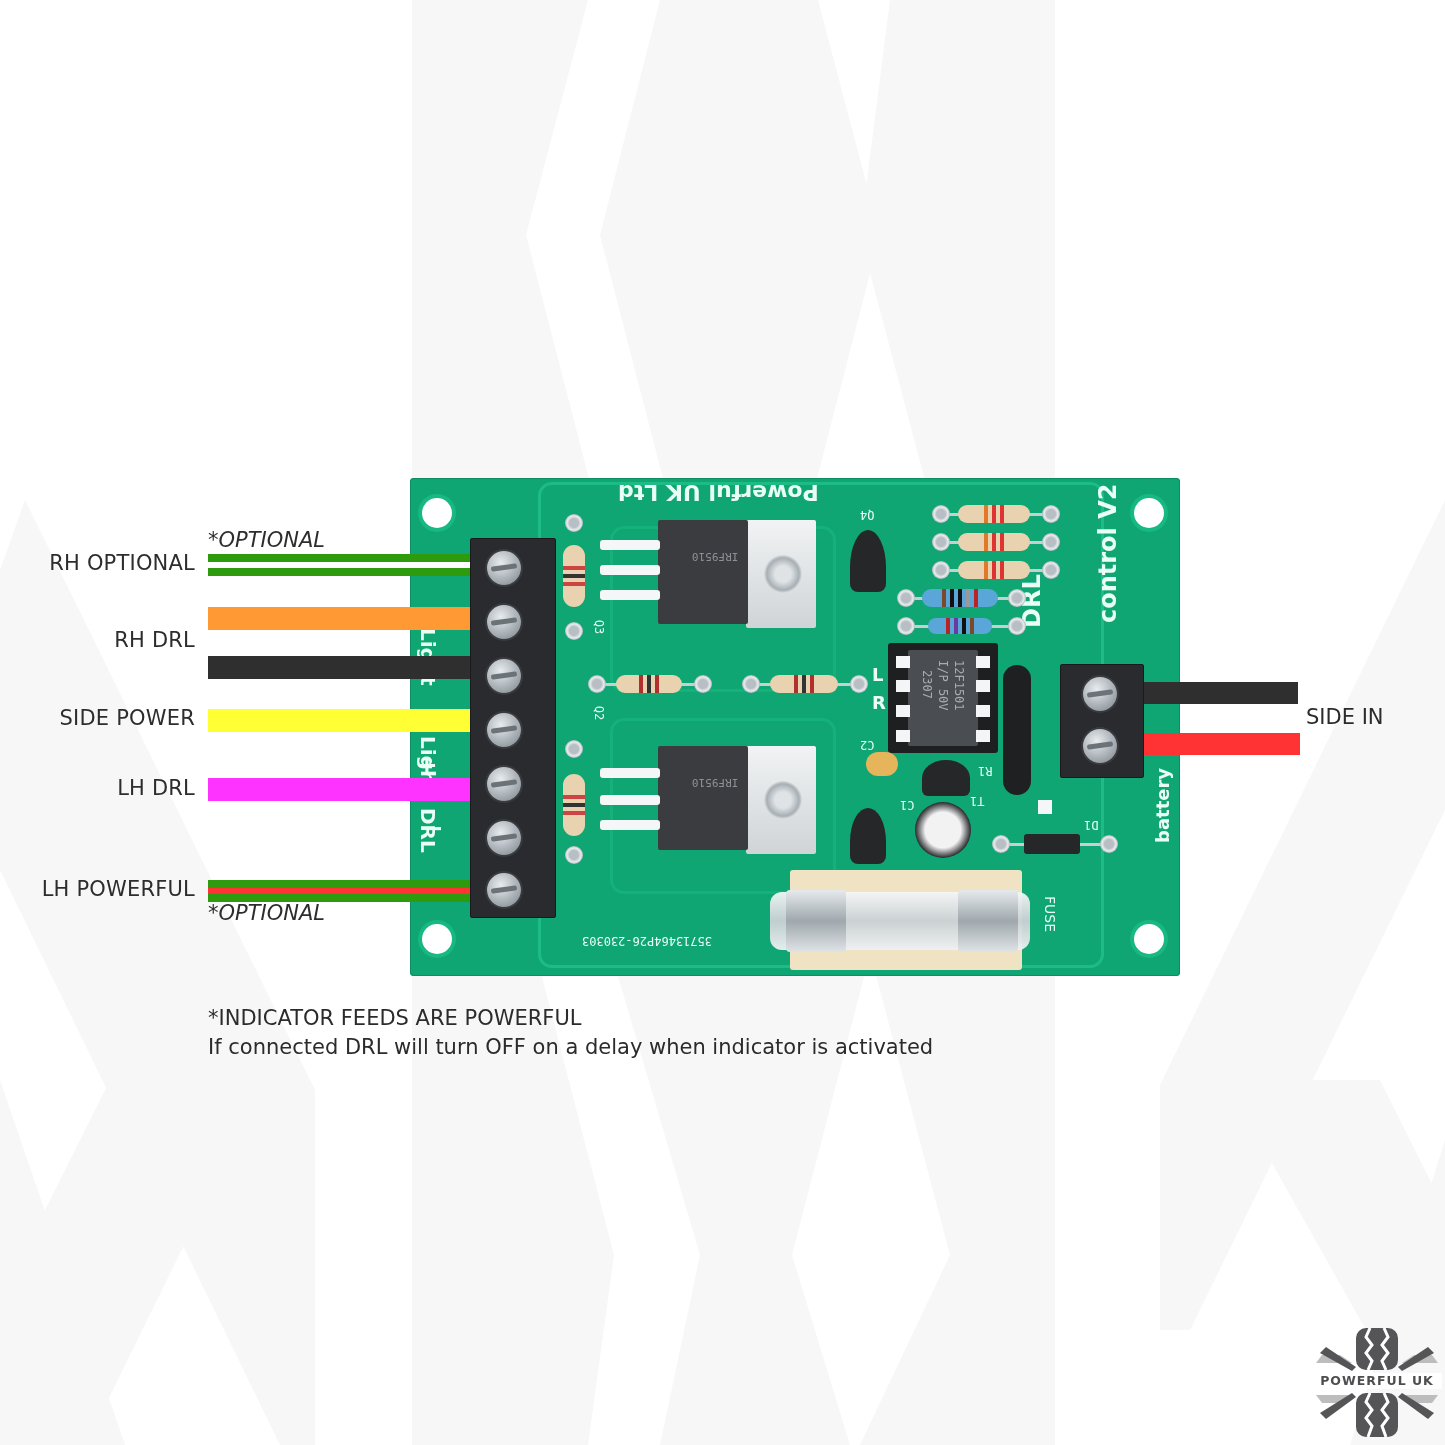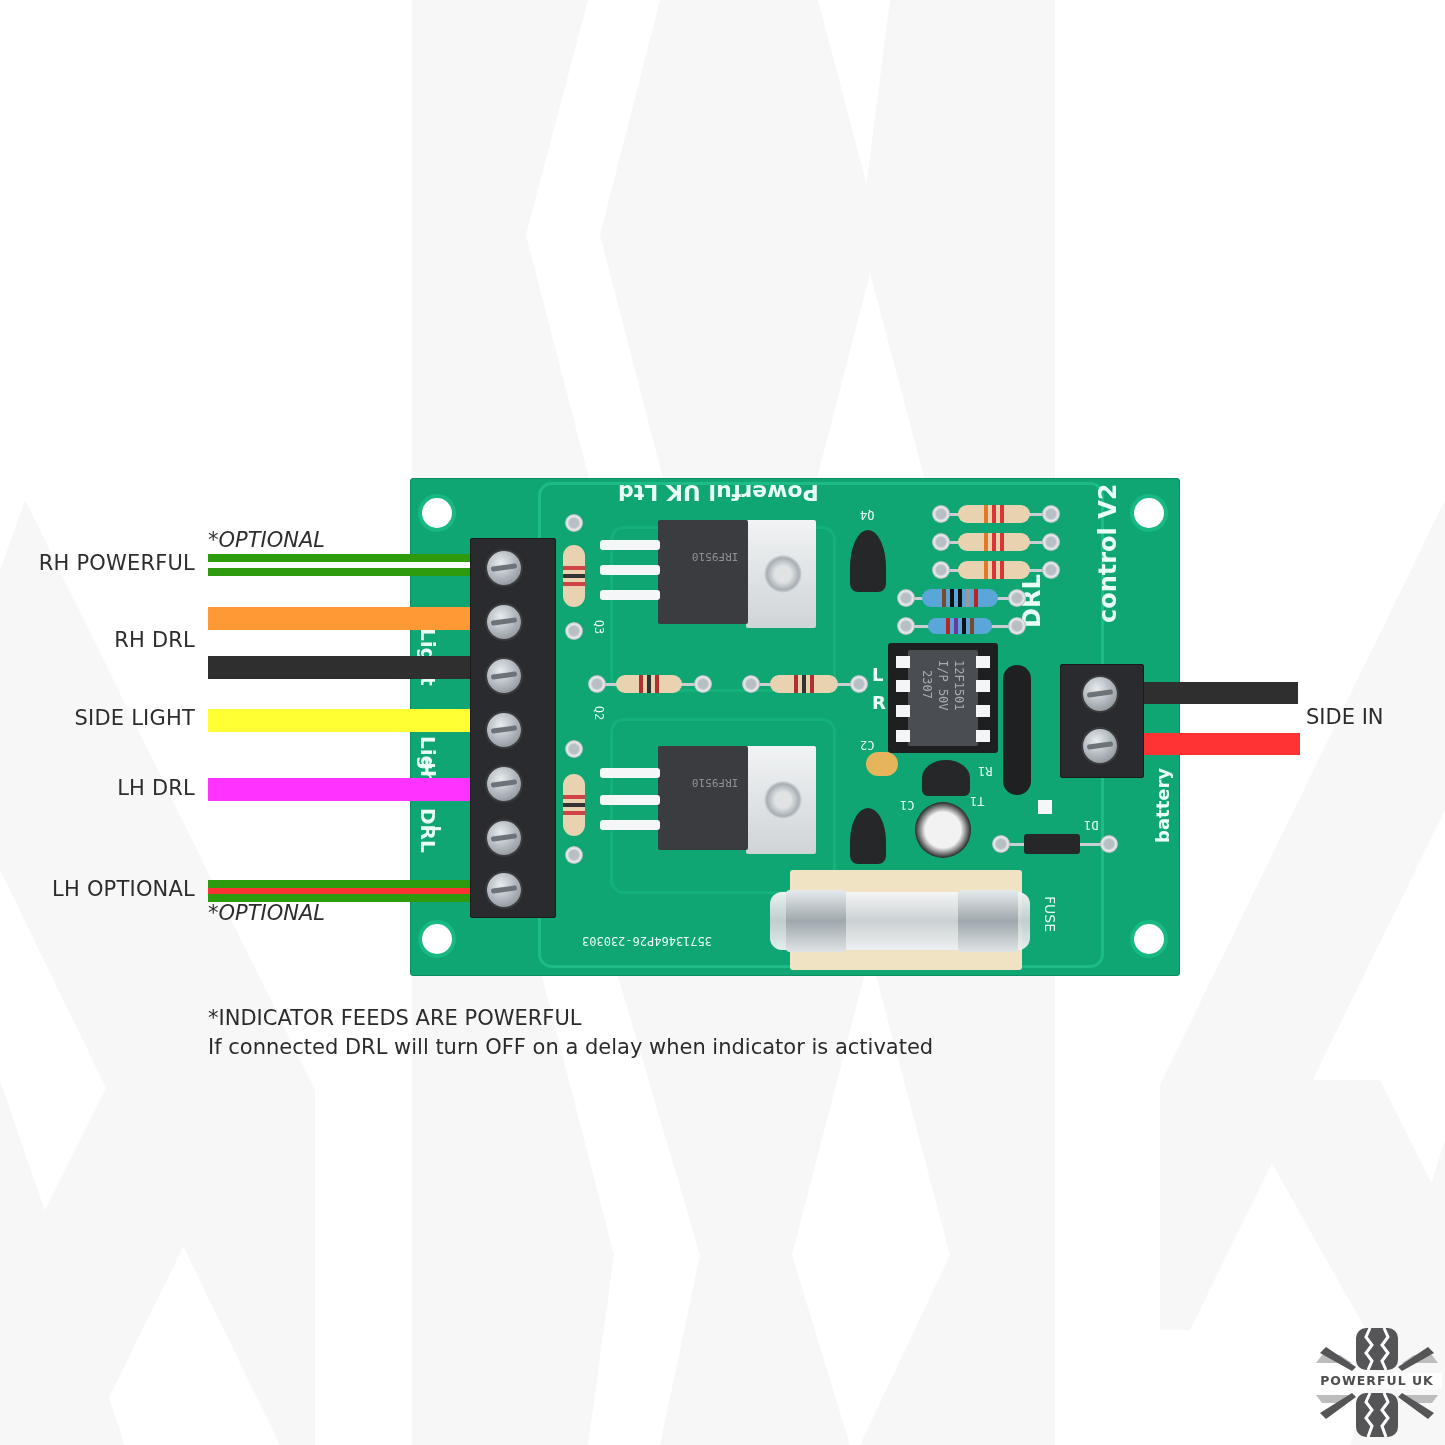--- a/index.html
+++ b/index.html
@@ -322,36 +322,36 @@
 <div class="pad" style="left:992px; top:835px;"></div>
 <div class="pad" style="left:1100px; top:835px;"></div>
 <div class="abs" style="left:1024px; top:834px; width:56px; height:20px; background:#262729; border-radius:3px; z-index:3;"></div>
 
 <div class="fuse-holder" style="left:790px; top:870px; width:232px; height:100px;"></div>
 <div class="fuse-glass" style="left:770px; top:892px; width:260px; height:58px;"></div>
 <div class="fuse-cap" style="left:786px; top:890px; width:60px; height:62px;"></div>
 <div class="fuse-cap" style="left:958px; top:890px; width:60px; height:62px;"></div>
 
 <div class="optional" style="left:208px; top:528px;">*OPTIONAL</div>
-<div class="wire-label" style="top:551px;">RH POWERFUL</div>
+<div class="wire-label" style="top:551px;">RH OPTIONAL</div>
 <div class="wire" style="left:208px; top:554px; width:262px; height:8px; background:#2e9a0e;"></div>
 <div class="wire" style="left:208px; top:562px; width:262px; height:6px; background:#ffffff;"></div>
 <div class="wire" style="left:208px; top:568px; width:262px; height:8px; background:#2e9a0e;"></div>
 
 <div class="wire" style="left:208px; top:607px; width:262px; height:23px; background:#ff9933;"></div>
 <div class="wire-label" style="top:628px;">RH DRL</div>
 <div class="wire" style="left:208px; top:656px; width:262px; height:23px; background:#2f2f2f;"></div>
 
-<div class="wire-label" style="top:706px;">SIDE LIGHT</div>
+<div class="wire-label" style="top:706px;">SIDE POWER</div>
 <div class="wire" style="left:208px; top:709px; width:262px; height:23px; background:#ffff33;"></div>
 
 <div class="wire-label" style="top:776px;">LH DRL</div>
 <div class="wire" style="left:208px; top:778px; width:262px; height:23px; background:#ff33ff;"></div>
 
-<div class="wire-label" style="top:877px;">LH OPTIONAL</div>
+<div class="wire-label" style="top:877px;">LH POWERFUL</div>
 <div class="wire" style="left:208px; top:880px; width:262px; height:8px; background:#2e9a0e;"></div>
 <div class="wire" style="left:208px; top:888px; width:262px; height:6px; background:#ff3333;"></div>
 <div class="wire" style="left:208px; top:894px; width:262px; height:8px; background:#2e9a0e;"></div>
 <div class="optional" style="left:208px; top:901px;">*OPTIONAL</div>
 
 <div class="wire" style="left:1140px; top:682px; width:158px; height:22px; background:#2f2f2f;"></div>
 <div class="wire" style="left:1140px; top:733px; width:160px; height:22px; background:#ff3333;"></div>
 <div class="power-label">SIDE IN</div>
 
 <div class="caption" style="top:1006px;">*INDICATOR FEEDS ARE POWERFUL</div>

